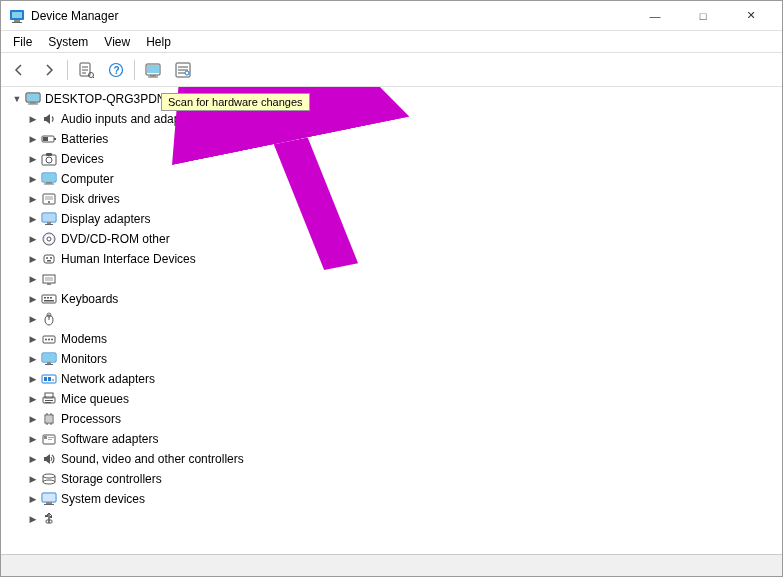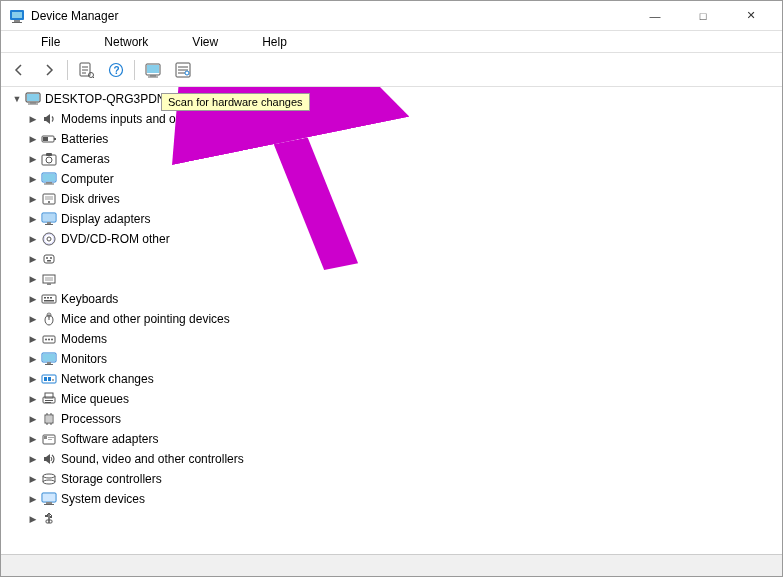--- a/index.html
+++ b/index.html
@@ -69,21 +69,20 @@
       padding: 0 4px;
       border-bottom: 1px solid #e0e0e0;
       background: #fff;
     }
 
     .menu-item {
       padding: 14px 8px;
       cursor: pointer;
       font-size: 12px;
       color: #000;
-      margin-left: 28px;
     }
 
     
     .toolbar {
       height: 34px;
       display: flex;
       align-items: center;
       padding: 0 4px;
       border-bottom: 1px solid #e0e0e0;
       background: #fff;
@@ -222,21 +221,21 @@
     </div>
     <div class="title-bar-controls">
       <button class="title-bar-btn">—</button>
       <button class="title-bar-btn">□</button>
       <button class="title-bar-btn close">✕</button>
     </div>
   </div>
 
   <div class="menu-bar">
     <span class="menu-item">File</span>
-    <span class="menu-item">Network</span>
+    <span class="menu-item">System</span>
     <span class="menu-item">View</span>
     <span class="menu-item">Help</span>
   </div>
 
   <div class="toolbar">
     <button class="toolbar-btn">
       <svg width="16" height="16" viewBox="0 0 16 16">
         <polyline points="10,3 5,8 10,13" fill="none" stroke="#555" stroke-width="1.5"></polyline>
       </svg>
     </button>
@@ -324,21 +323,21 @@
       <div id="tree-items-container">
           <div class="tree-item">
             <span class="indent" style="width: 20px;"></span>
             <span class="expand-arrow">▶</span>
             <span class="item-icon">
               <svg width="16" height="16" viewBox="0 0 16 16">
                 <path d="M3 6v4h2l4 3V3L5 6H3z" fill="#555"></path>
                 <path d="M11 5.5a3.5 3.5 0 0 1 0 5" fill="none" stroke="#555" stroke-width="1.2"></path>
               </svg>
             </span>
-            <span class="item-label">Modems inputs and outputs</span>
+            <span class="item-label">Audio inputs and adapters</span>
           </div>
           <div class="tree-item">
             <span class="indent" style="width: 20px;"></span>
             <span class="expand-arrow">▶</span>
             <span class="item-icon">
               <svg width="16" height="16" viewBox="0 0 16 16">
                 <rect x="1" y="5" width="12" height="6" rx="1" fill="none" stroke="#555" stroke-width="1"></rect>
                 <rect x="2" y="6" width="5" height="4" fill="#555"></rect>
                 <rect x="13" y="7" width="2" height="2" fill="#555"></rect>
               </svg>
@@ -348,21 +347,21 @@
           <div class="tree-item">
             <span class="indent" style="width: 20px;"></span>
             <span class="expand-arrow">▶</span>
             <span class="item-icon">
               <svg width="16" height="16" viewBox="0 0 16 16">
                 <rect x="1" y="4" width="14" height="10" rx="1" fill="none" stroke="#555" stroke-width="1"></rect>
                 <circle cx="8" cy="9" r="3" fill="none" stroke="#555" stroke-width="1"></circle>
                 <rect x="5" y="2" width="6" height="3" rx="1" fill="#555"></rect>
               </svg>
             </span>
-            <span class="item-label">Cameras</span>
+            <span class="item-label">Devices</span>
           </div>
           <div class="tree-item">
             <span class="indent" style="width: 20px;"></span>
             <span class="expand-arrow">▶</span>
             <span class="item-icon">
               <svg width="16" height="16" viewBox="0 0 16 16">
                 <rect x="1" y="2" width="14" height="9" rx="1" fill="none" stroke="#1e7fd4" stroke-width="1"></rect>
                 <rect x="2" y="3" width="12" height="7" fill="#87ceeb"></rect>
                 <rect x="5" y="11" width="6" height="1.5" fill="#888"></rect>
                 <rect x="3" y="12.5" width="10" height="1" fill="#666"></rect>
@@ -411,20 +410,21 @@
             <span class="indent" style="width: 20px;"></span>
             <span class="expand-arrow">▶</span>
             <span class="item-icon">
               <svg width="16" height="16" viewBox="0 0 16 16">
                 <rect x="3" y="4" width="10" height="8" rx="2" fill="none" stroke="#555" stroke-width="1"></rect>
                 <circle cx="6" cy="7" r="1" fill="#555"></circle>
                 <circle cx="10" cy="7" r="1" fill="#555"></circle>
                 <rect x="6" y="9" width="4" height="1.5" rx="0.5" fill="#555"></rect>
               </svg>
             </span>
+            <span class="item-label">Human Interface Devices</span>
           </div>
           <div class="tree-item">
             <span class="indent" style="width: 20px;"></span>
             <span class="expand-arrow">▶</span>
             <span class="item-icon">
               <svg width="16" height="16" viewBox="0 0 16 16">
                 <rect x="2" y="4" width="12" height="8" fill="none" stroke="#555" stroke-width="1"></rect>
                 <rect x="4" y="6" width="8" height="4" fill="#ccc"></rect>
                 <rect x="6" y="12" width="4" height="2" fill="#888"></rect>
               </svg>
@@ -447,21 +447,20 @@
           <div class="tree-item">
             <span class="indent" style="width: 20px;"></span>
             <span class="expand-arrow">▶</span>
             <span class="item-icon">
               <svg width="16" height="16" viewBox="0 0 16 16">
                 <ellipse cx="8" cy="9" rx="4" ry="5" fill="none" stroke="#555" stroke-width="1"></ellipse>
                 <line x1="8" y1="4" x2="8" y2="9" stroke="#555" stroke-width="1"></line>
                 <ellipse cx="8" cy="4" rx="2" ry="2" fill="none" stroke="#555" stroke-width="0.8"></ellipse>
               </svg>
             </span>
-            <span class="item-label">Mice and other pointing devices</span>
           </div>
           <div class="tree-item">
             <span class="indent" style="width: 20px;"></span>
             <span class="expand-arrow">▶</span>
             <span class="item-icon">
               <svg width="16" height="16" viewBox="0 0 16 16">
                 <rect x="2" y="5" width="12" height="7" rx="1" fill="none" stroke="#555" stroke-width="1"></rect>
                 <circle cx="5" cy="8.5" r="1" fill="#555"></circle>
                 <circle cx="8" cy="8.5" r="1" fill="#555"></circle>
                 <circle cx="11" cy="8.5" r="1" fill="#555"></circle>
@@ -486,21 +485,21 @@
             <span class="indent" style="width: 20px;"></span>
             <span class="expand-arrow">▶</span>
             <span class="item-icon">
               <svg width="16" height="16" viewBox="0 0 16 16">
                 <rect x="1" y="4" width="14" height="8" rx="1" fill="none" stroke="#1e7fd4" stroke-width="1"></rect>
                 <rect x="3" y="6" width="3" height="4" fill="#1e7fd4"></rect>
                 <rect x="7" y="6" width="3" height="4" fill="#1e7fd4"></rect>
                 <rect x="11" y="8" width="2" height="2" fill="#aaa"></rect>
               </svg>
             </span>
-            <span class="item-label">Network changes</span>
+            <span class="item-label">Network adapters</span>
           </div>
           <div class="tree-item">
             <span class="indent" style="width: 20px;"></span>
             <span class="expand-arrow">▶</span>
             <span class="item-icon">
               <svg width="16" height="16" viewBox="0 0 16 16">
                 <rect x="2" y="6" width="12" height="6" rx="1" fill="none" stroke="#555" stroke-width="1"></rect>
                 <rect x="4" y="2" width="8" height="5" fill="none" stroke="#555" stroke-width="1"></rect>
                 <rect x="4" y="9" width="8" height="1" fill="#555"></rect>
                 <rect x="4" y="11" width="6" height="1" fill="#555"></rect>

